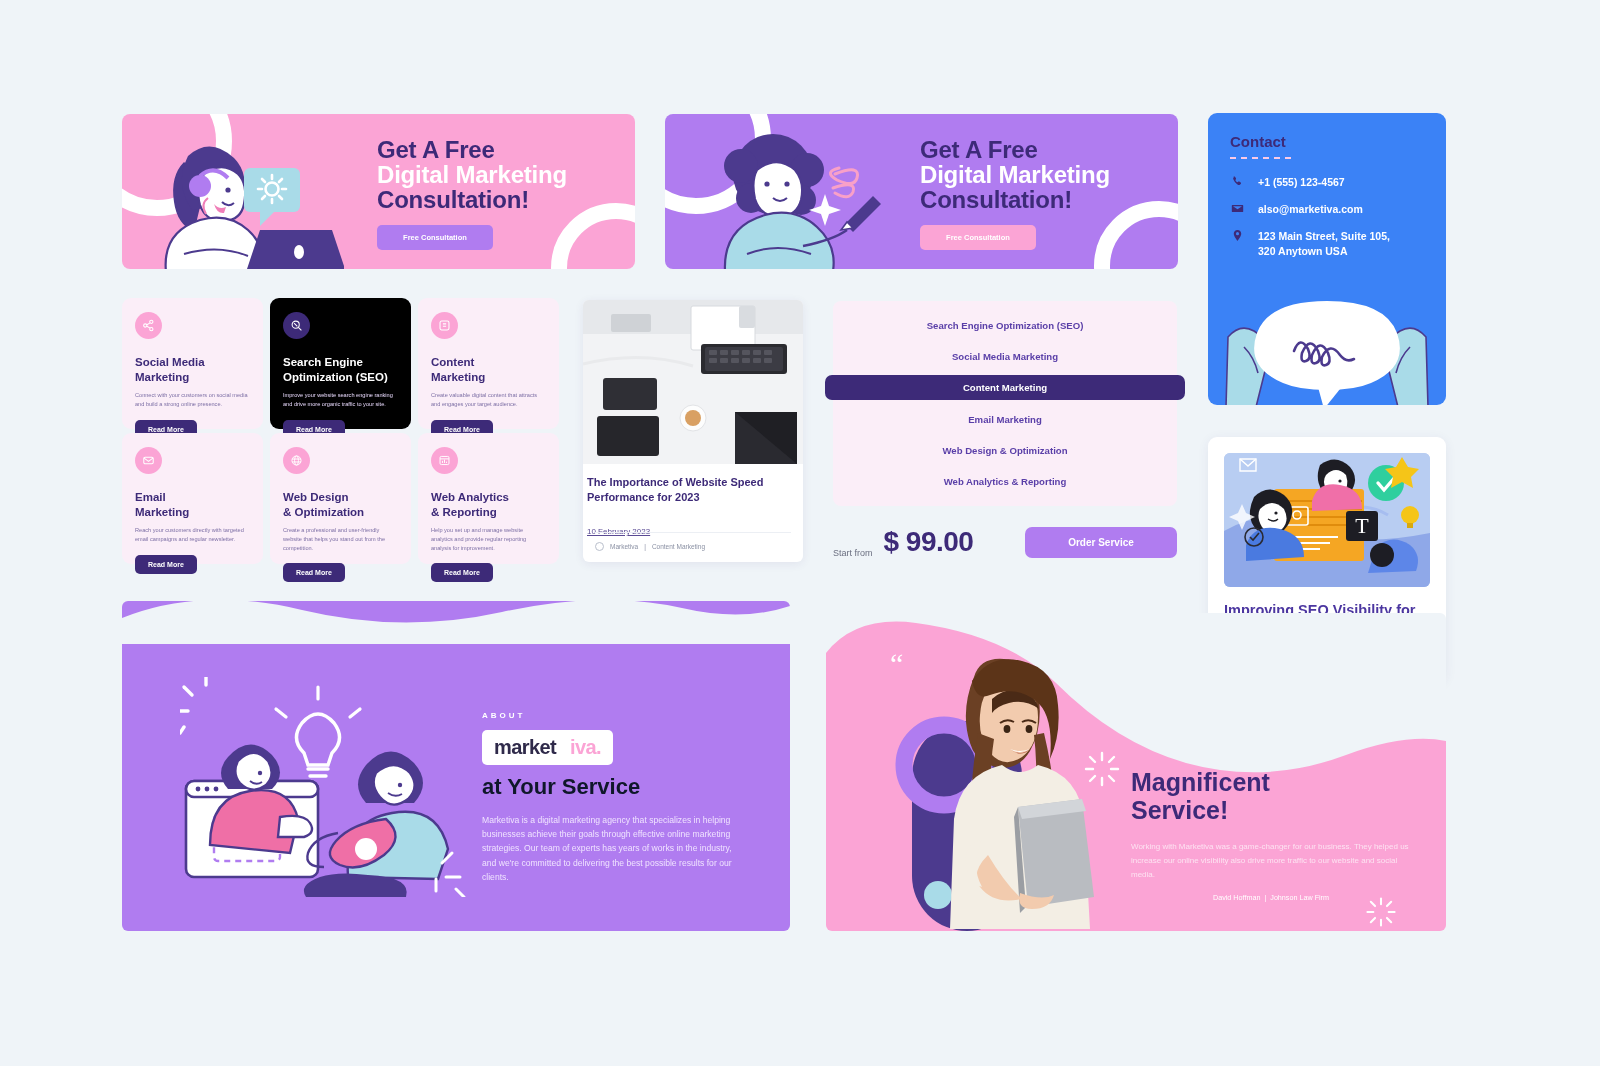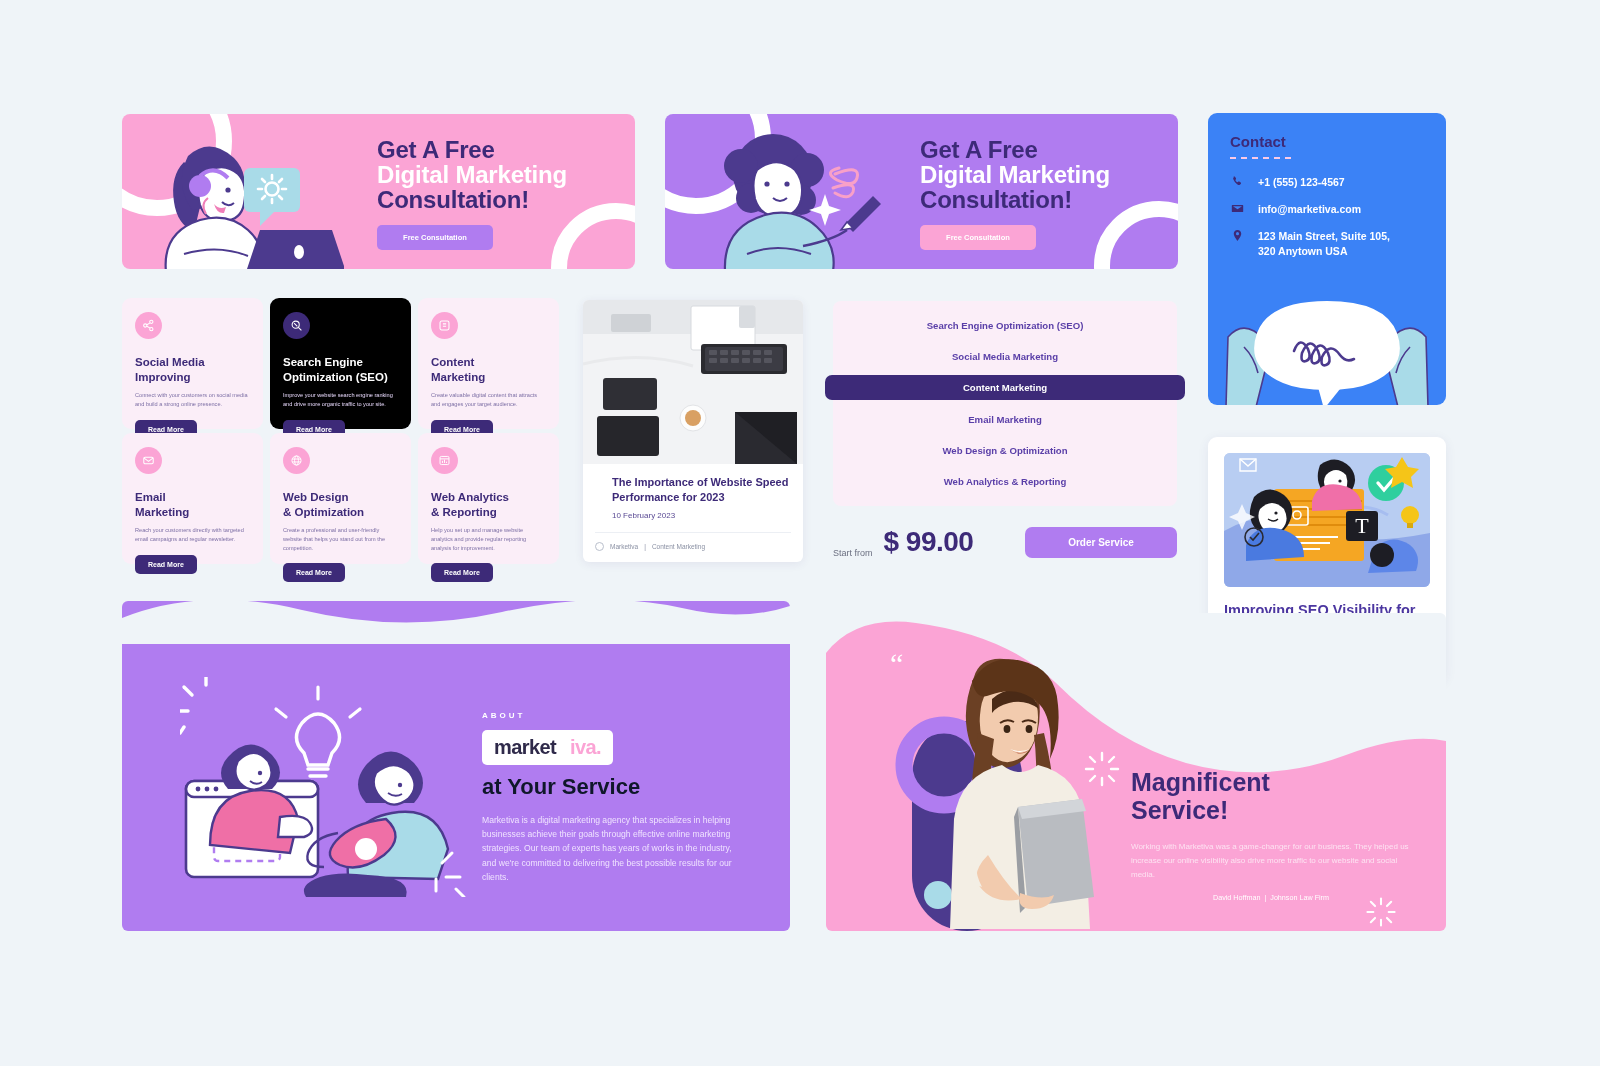--- a/index.html
+++ b/index.html
@@ -93,23 +93,23 @@
 
   
   .blog {
     position: absolute; left: 583px; top: 300px;
     width: 220px; height: 262px;
     background: #ffffff; border-radius: 6px;
     box-shadow: 0 2px 10px rgba(61,42,120,.08);
     overflow: hidden;
   }
   .blog-photo { height: 164px; position: relative; background: #e9ecef; }
-  .blog-body { padding: 11px 12px 0 29px; }
+  .blog-body { padding: 11px 12px 0 4px; }
   .blog-title { font-size: 11px; font-weight: bold; color: #3d2a78; line-height: 1.32; }
-  .blog-date { margin-top: 7px; font-size: 8px; color: #5a4a94; }
+  .blog-date { margin-top: 23px; font-size: 8px; color: #5a4a94; text-decoration: underline; }
   .blog-meta {
     position: absolute; left: 12px; bottom: 11px; right: 12px;
     border-top: 1px solid #eceff4; padding-top: 9px;
     display: flex; align-items: center; gap: 6px;
     font-size: 6.5px; color: #8a90a3;
   }
   .mini-ico { width: 9px; height: 9px; border-radius: 50%; border: 1px solid #b9bfcc; display:inline-block;}
 
   
   .svclist {
@@ -290,21 +290,21 @@
   <div class="svc light" style="left:122px;top:298px;width:141px;height:131px;">
     <div class="svc-icon">
       <svg width="13" height="13" viewBox="0 0 16 16" fill="none" stroke="#fff" stroke-width="1.3">
         <circle cx="11.5" cy="3.5" r="2"></circle>
           <circle cx="4" cy="8" r="2"></circle>
           <circle cx="11.5" cy="12.5" r="2"></circle>
         <path d="M6 7 l4-2.2M6 9 l4 2.2"></path>
       </svg>
     </div>
     <div class="svc-title">Social Media
-Improving</div>
+Marketing</div>
     <div class="svc-desc">Connect with your customers on social media and build a strong online presence.</div>
     <button class="svc-btn">Read More</button>
   </div>
 
   <div class="svc accent" style="left:270px;top:298px;width:141px;height:131px;">
     <div class="svc-icon">
       <svg width="13" height="13" viewBox="0 0 16 16" fill="none" stroke="#fff" stroke-width="1.3">
         <circle cx="7" cy="7" r="4.4"></circle>
           <path d="M10.3 10.3 L14 14"></path>
           <path d="M5 5 l4 4"></path>
@@ -441,21 +441,21 @@
             </svg>
         </span>
         <span class="c-txt">+1 (555) 123-4567</span>
       </div>
       <div class="c-row">
         <span class="c-ico">
           <svg width="13" height="13" viewBox="0 0 16 16" fill="#3d2a78">
               <path d="M1.8 3.6h12.4c.5 0 .8.3.8.8v7.2c0 .5-.3.8-.8.8H1.8c-.5 0-.8-.3-.8-.8V4.4c0-.5.3-.8.8-.8zm.6 1.6L8 8.8l5.6-3.6z"></path>
             </svg>
         </span>
-        <span class="c-txt">info@marketiva.com</span>
+        <span class="c-txt">also@marketiva.com</span>
       </div>
       <div class="c-row">
         <span class="c-ico">
           <svg width="13" height="13" viewBox="0 0 16 16" fill="#3d2a78">
               <path d="M8 1.2c-2.6 0-4.6 2-4.6 4.6 0 3.4 4.6 8.8 4.6 8.8s4.6-5.4 4.6-8.8c0-2.6-2-4.6-4.6-4.6zm0 6.4a1.9 1.9 0 110-3.8 1.9 1.9 0 010 3.8z"></path>
             </svg>
         </span>
         <span class="c-txt">123 Main Street, Suite 105,
 320 Anytown USA</span>
       </div>

